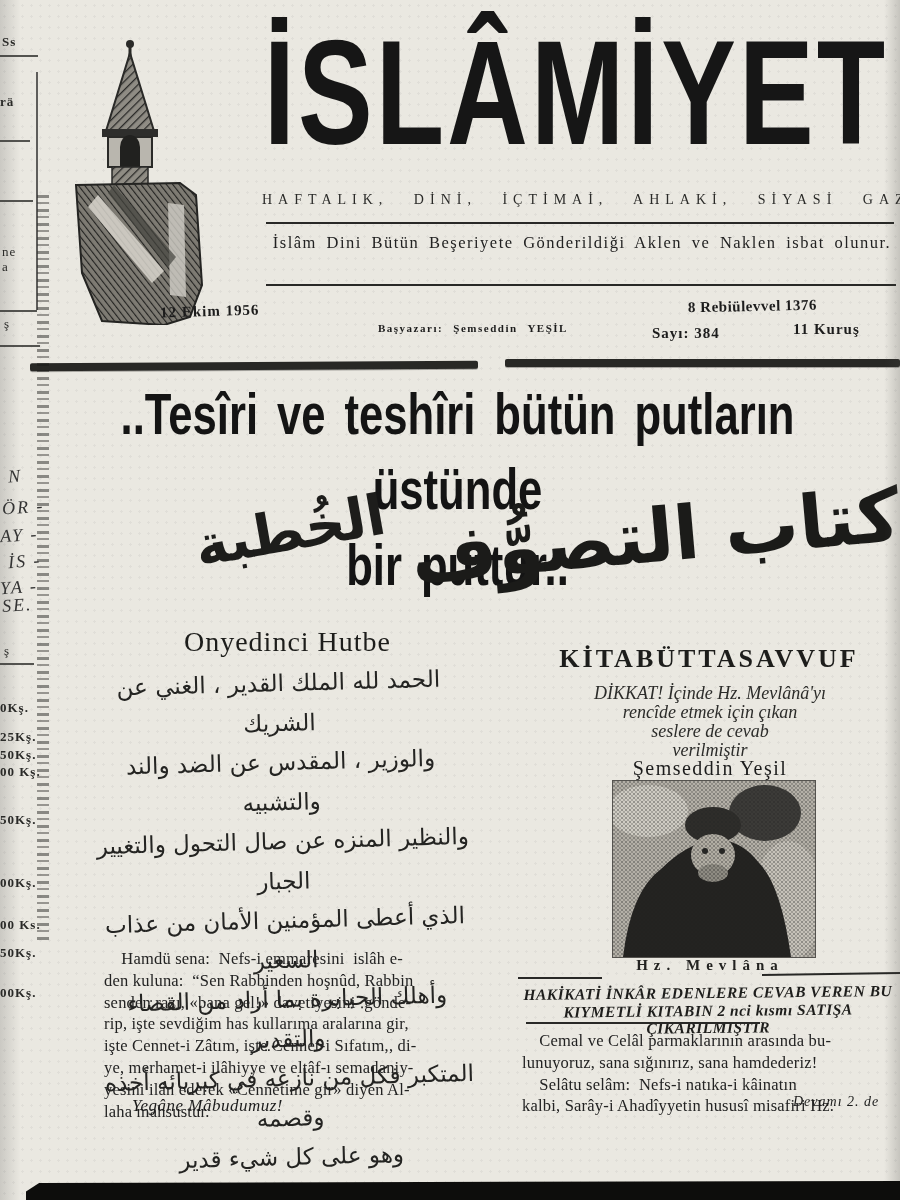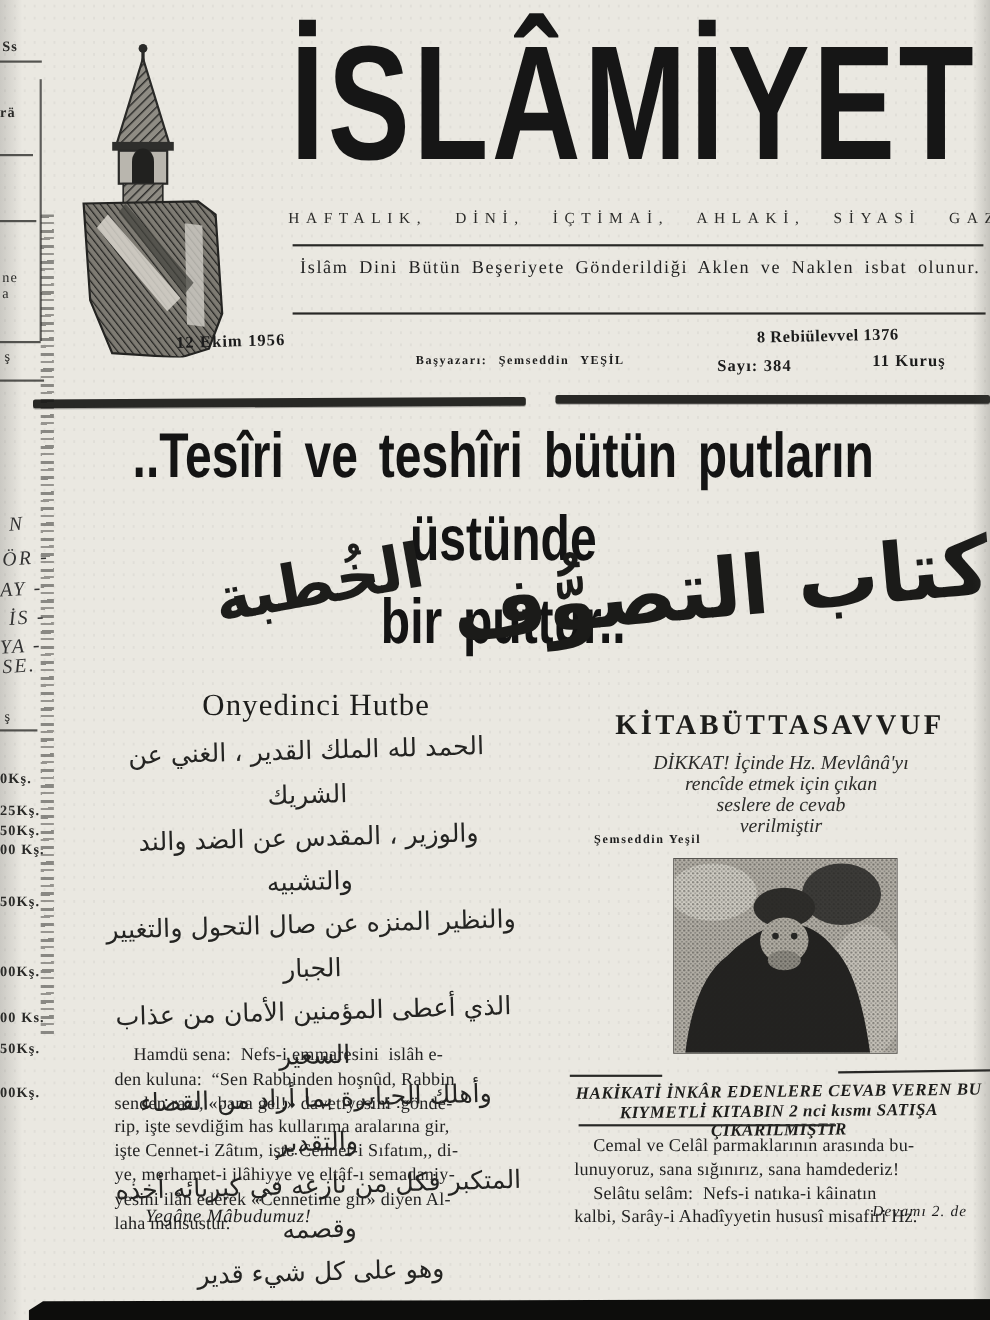--- a/index.html
+++ b/index.html
@@ -63,22 +63,22 @@
   .par-left{left:104px;top:948px;width:376px;}
   .closing{left:132px;top:1096px;font-size:17px;letter-spacing:.5px;font-style:italic;}
   
   .callig-r{left:515px;top:488px;width:385px;text-align:center;direction:rtl;
     font-family:"DejaVu Sans",sans-serif;font-weight:bold;font-size:74px;color:#1b1b19;
     transform:rotate(-5deg);white-space:nowrap;}
   .kitab-title{left:518px;top:644px;width:382px;text-align:center;
     font-weight:bold;font-size:26px;letter-spacing:3px;color:#1d1d1b;white-space:nowrap;}
   .notice{left:540px;top:684px;width:340px;text-align:center;font-style:italic;
     font-size:18px;line-height:19px;color:#2c2c2a;white-space:pre-line;}
-  .author{left:540px;top:757px;width:340px;font-weight:bold;
-    font-size:11px;letter-spacing:1.5px;}
+  .author{left:540px;top:757px;width:340px;text-align:center;font-weight:normal;
+    font-size:20px;letter-spacing:1.5px;}
   .photo{left:612px;top:780px;width:202px;height:176px;border:1px solid #55534f;}
   .caption{left:520px;top:957px;width:380px;text-align:center;font-size:15px;
     letter-spacing:6px;font-weight:bold;color:#232321;}
   .announce{left:512px;top:984px;width:392px;text-align:center;font-weight:bold;
     font-style:italic;font-size:15.5px;line-height:17.5px;letter-spacing:.5px;
     color:#1e1e1c;white-space:pre-line;transform:rotate(-.6deg);}
   .par-right{left:522px;top:1030px;width:380px;}
   .cont{left:793px;top:1094px;font-style:italic;font-size:14px;letter-spacing:1px;}
   
   .bottom-bar{left:26px;top:1181px;width:874px;height:19px;background:#0d0d0c;
@@ -205,20 +205,21 @@
     <ellipse cx="152" cy="32" rx="36" ry="28" fill="#3c3b38"></ellipse>
     <path d="M10 176 Q18 110 48 88 Q72 64 100 58 Q128 58 146 82 Q168 104 178 176 Z" fill="#232220"></path>
     <ellipse cx="100" cy="44" rx="28" ry="18" fill="#2e2d2a"></ellipse>
     <ellipse cx="100" cy="74" rx="22" ry="21" fill="#b2aea4"></ellipse>
     <circle cx="92" cy="70" r="3" fill="#262624"></circle>
     <circle cx="109" cy="70" r="3" fill="#262624"></circle>
     <ellipse cx="100" cy="92" rx="15" ry="9" fill="#8f8c83"></ellipse>
     <rect width="202" height="176" fill="url(#halftone)"></rect>
   </svg>
 
+  <div class="abs caption">Hz. Mevlâna</div>
   <div class="rule" style="left:518px;top:977px;width:84px;height:2px;"></div>
   <div class="rule" style="left:762px;top:973px;width:138px;height:2px;transform:rotate(-.8deg);"></div>
 
   <div class="abs announce">HAKİKATİ İNKÂR EDENLERE CEVAB VEREN BU
 KIYMETLİ KITABIN 2 nci kısmı SATIŞA ÇIKARILMIŞTIR</div>
   <div class="rule" style="left:526px;top:1022px;width:234px;height:2px;"></div>
   <div class="abs body-par par-right">    Cemal ve Celâl parmaklarının arasında bu-
 lunuyoruz, sana sığınırız, sana hamdederiz!
     Selâtu selâm:  Nefs-i natıka-i kâinatın
 kalbi, Sarây-i Ahadîyyetin hususî misafiri Hz.</div>

